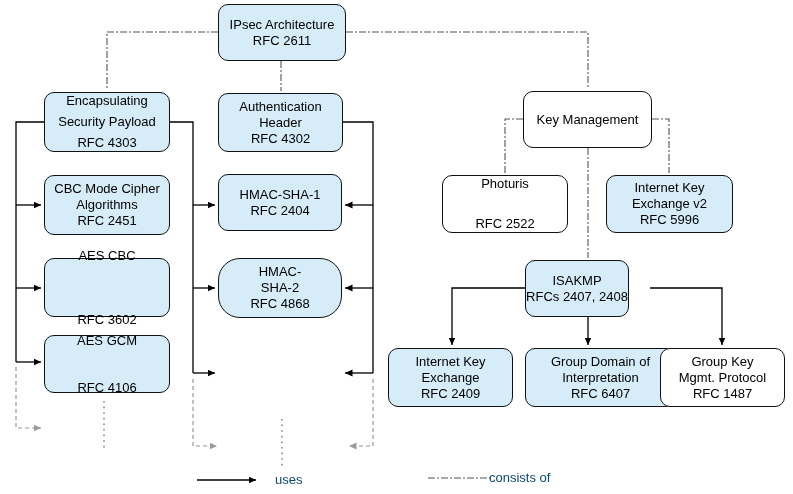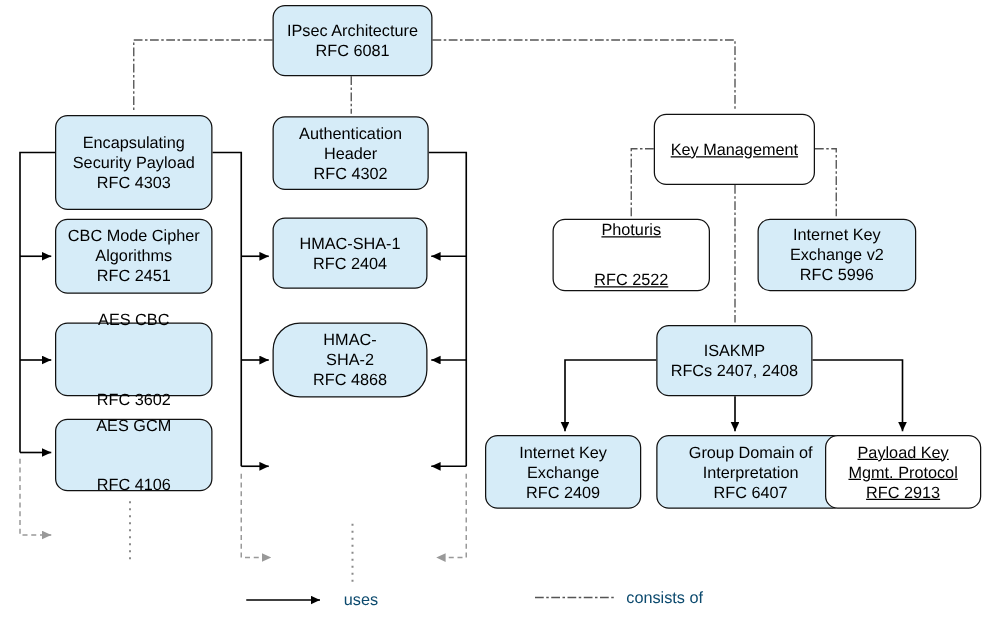--- a/index.html
+++ b/index.html
@@ -20,21 +20,21 @@
     align-items:center;
     border:1.4px solid #111111;
     border-radius:10px;
     font-size:13px;
     line-height:16px;
     color:#000000;
     text-align:center;
     white-space:nowrap;
   }
   .blue{background:#d6ecf8;}
-  .white{background:#ffffff;text-decoration:underline;}
+  .white{background:#ffffff;}
   .legend-label{
     position:absolute;
     font-size:13px;
     line-height:16px;
     color:#0c4a6e;
     white-space:nowrap;
   }
   
   .uses{stroke:#000000;stroke-width:1.3;fill:none;}
   .cons{stroke:#555555;stroke-width:1.1;fill:none;stroke-dasharray:7 2 2 2;}
@@ -89,24 +89,24 @@
 
     <path class="dots" d="M104 401 V448"></path>
     <path class="dots" d="M282 419 V467"></path>
 
     <path class="uses" marker-end="url(#mB)" d="M197 480 H256"></path>
     <path class="cons" d="M428 478 H492"></path>
   </svg>
 
   <div class="node blue" style="left:218px;top:4px;width:128px;height:57px;">
     <span>IPsec Architecture</span>
-    <span>RFC 6081</span>
+    <span>RFC 2611</span>
   </div>
 
-  <div class="node blue" style="left:44px;top:92px;width:126px;height:76px;">
+  <div class="node blue" style="left:44px;top:92px;width:126px;height:60px;justify-content:space-between;">
     <span>Encapsulating</span>
     <span>Security Payload</span>
     <span>RFC 4303</span>
   </div>
 
   <div class="node blue" style="left:218px;top:93px;width:125px;height:59px;">
     <span>Authentication</span>
     <span>Header</span>
     <span>RFC 4302</span>
   </div>
@@ -141,21 +141,21 @@
     <span>AES CBC</span>
     <span>RFC 3602</span>
   </div>
 
   <div class="node blue" style="left:218px;top:258px;width:124px;height:60px;border-radius:22px;">
     <span>HMAC-</span>
     <span>SHA-2</span>
     <span>RFC 4868</span>
   </div>
 
-  <div class="node blue" style="left:525px;top:260px;width:125px;height:57px;">
+  <div class="node blue" style="left:525px;top:260px;width:104px;height:57px;">
     <span>ISAKMP</span>
     <span>RFCs 2407, 2408</span>
   </div>
 
   <div class="node blue" style="left:44px;top:335px;width:126px;height:58px;gap:31px;">
     <span>AES GCM</span>
     <span>RFC 4106</span>
   </div>
 
 
@@ -165,21 +165,21 @@
     <span>RFC 2409</span>
   </div>
 
   <div class="node blue" style="left:525px;top:348px;width:151px;height:59px;">
     <span>Group Domain of</span>
     <span>Interpretation</span>
     <span>RFC 6407</span>
   </div>
 
   <div class="node white" style="left:660px;top:348px;width:125px;height:59px;">
-    <span>Payload Key</span>
+    <span>Group Key</span>
     <span>Mgmt. Protocol</span>
-    <span>RFC 2913</span>
+    <span>RFC 1487</span>
   </div>
 
   <div class="legend-label" style="left:275px;top:472px;">uses</div>
-  <div class="legend-label" style="left:501px;top:470px;text-align:right;">consists of</div>
+  <div class="legend-label" style="left:489px;top:470px;text-align:right;">consists of</div>
 
 </div>
 
 </body></html>

